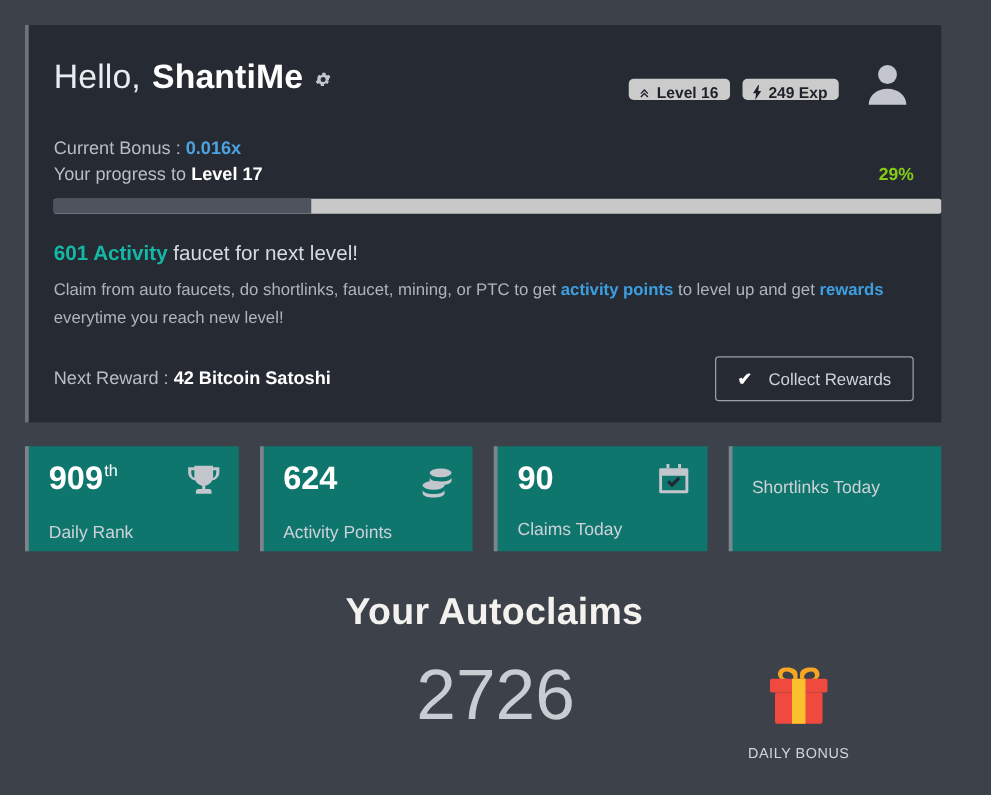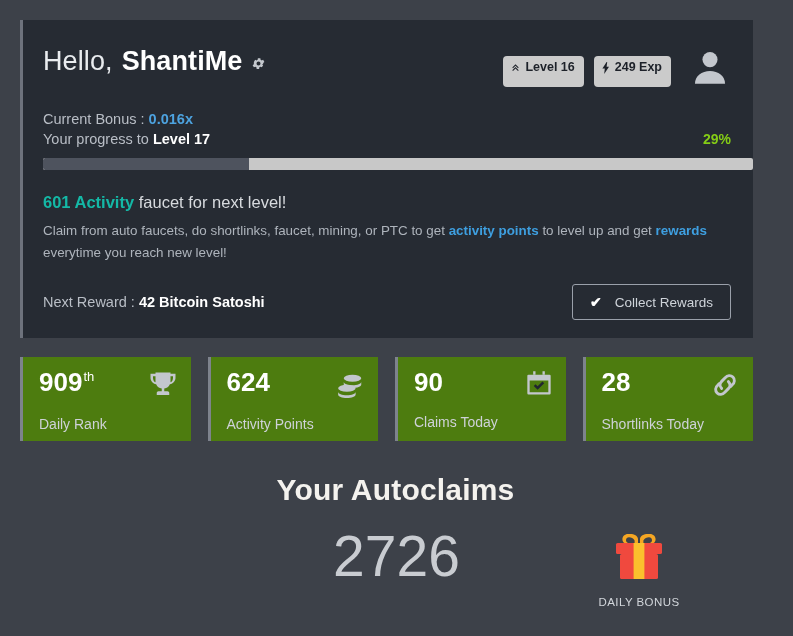--- a/index.html
+++ b/index.html
@@ -50,21 +50,21 @@
     gap: 10px;
     margin-top: 8px;
   }
 
   .badge {
     background: #cbcbcb;
     color: #1d2129;
     font-size: 12.5px;
     font-weight: 600;
     border-radius: 4px;
-    padding: 5px 9px 13px 7px;
+    padding: 5px 9px 0 7px;
     display: flex;
     align-items: center;
     gap: 4px;
     line-height: 1;
     white-space: nowrap;
   }
   .badge svg { display: block; }
 
   .avatar {
     width: 42px; height: 42px;
@@ -161,21 +161,21 @@
     left: 20px;
     top: 357px;
     width: 733px;
     display: flex;
     gap: 17px;
   }
 
   .stat-card {
     width: 171px;
     height: 84px;
-    background: #4d7c0f;
+    background: #0f766e;
     border-left: 3px solid #7e838d;
     padding: 12px 13px 0 16px;
   }
 
   .stat-top {
     display: flex;
     align-items: flex-start;
     justify-content: space-between;
   }
 
@@ -368,31 +368,20 @@
           <path d="M7 1h2v3H7zM15 1h2v3h-2z"></path>
           <path d="M3 4h18a1 1 0 011 1v15a1 1 0 01-1 1H3a1 1 0 01-1-1V5a1 1 0 011-1zm1 5v10h16V9H4z"></path>
           <path d="M10.8 17l-3.3-3.3 1.5-1.5 1.8 1.8 4.2-4.2 1.5 1.5z" fill="#212630"></path>
         </svg>
       </span>
     </div>
     <div class="stat-label">Claims Today</div>
   </div>
 
   <div class="stat-card">
-    <div class="stat-top">
-      <div class="stat-value">
-        <span>28</span><sup></sup>
-      </div>
-      <span class="stat-icon">
-        <svg width="30" height="30" viewBox="0 0 24 24" fill="none" stroke="currentColor" stroke-width="2.3" stroke-linecap="round">
-          <path d="M9.3 14.7a4 4 0 010-5.6l3-3a4 4 0 115.6 5.6l-1.4 1.4"></path>
-          <path d="M14.7 9.3a4 4 0 010 5.6l-3 3a4 4 0 11-5.6-5.6l1.4-1.4"></path>
-        </svg>
-      </span>
-    </div>
     <div class="stat-label">Shortlinks Today</div>
   </div>
 
 </div>
 
 <div class="autoclaims-title">Your Autoclaims</div>
 <div class="autoclaims-value">2726</div>
 
 <div class="daily-bonus">
   <span>

